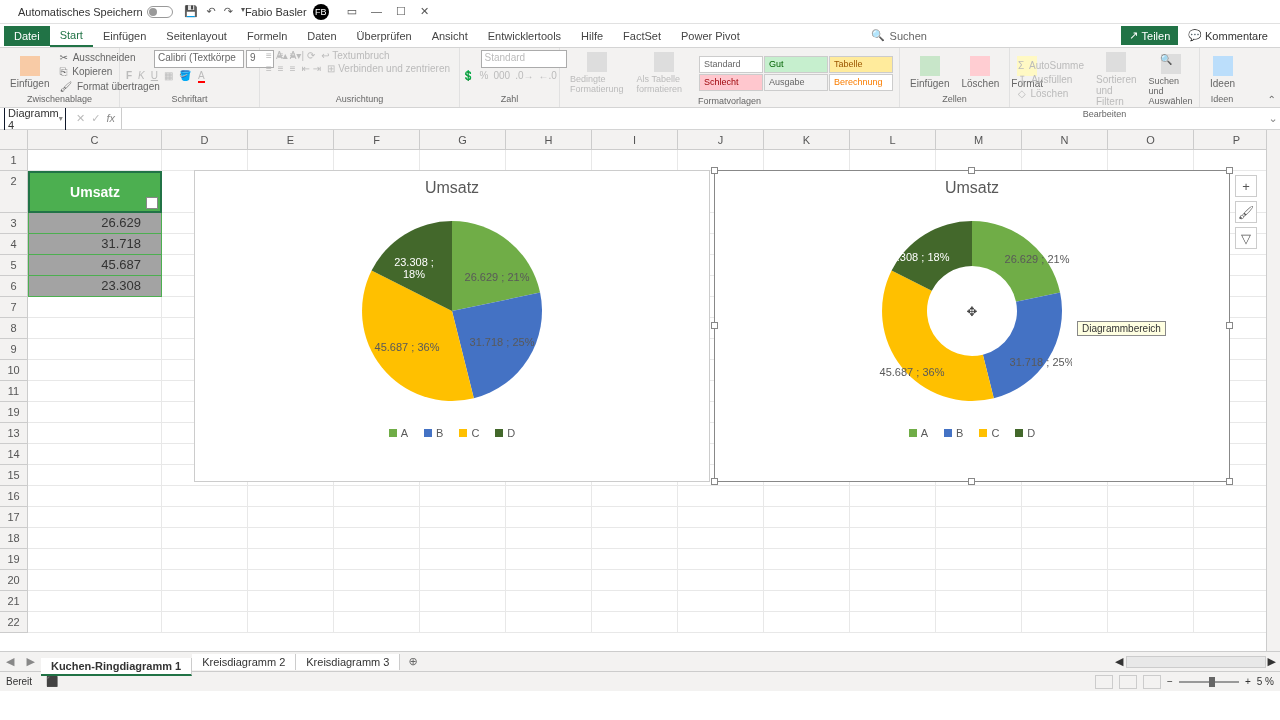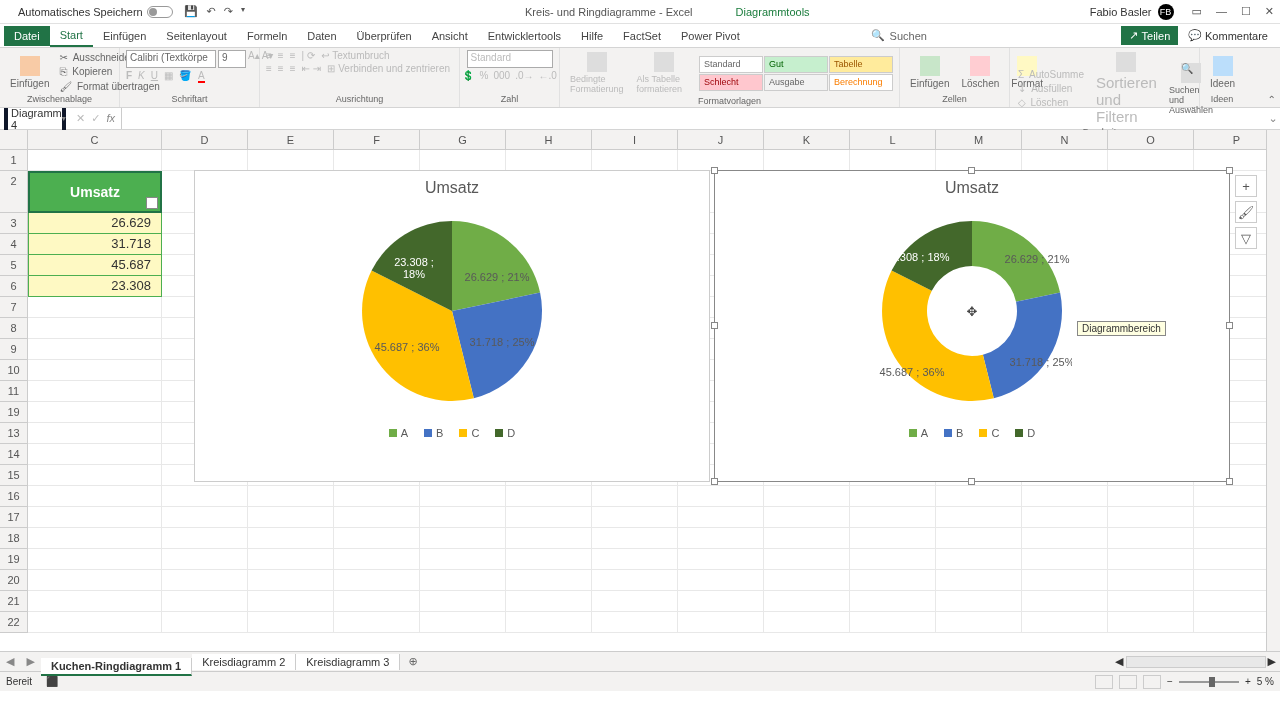--- a/index.html
+++ b/index.html
@@ -32,34 +32,34 @@
 
 
 .ribbon-body { height: 60px; background: #f3f2f1; border-bottom: 1px solid #d4d4d4; display: flex; font-size: 10px; color: #666; position: relative; }
 .ribbon-group { border-right: 1px solid #e1e1e1; padding: 2px 6px; display: flex; flex-direction: column; height: 100%; }
 .ribbon-group .label { text-align: center; font-size: 9px; color: #666; margin-top: auto; padding-bottom: 1px; }
 .ribbon-group .content { display: flex; gap: 4px; flex: 1; align-items: center; }
 .ribbon-btn-large { display: flex; flex-direction: column; align-items: center; gap: 2px; padding: 2px 4px; font-size: 10px; }
 .ribbon-btn-large .icon { width: 20px; height: 20px; background: #ddd; }
 .ribbon-stack { display: flex; flex-direction: column; gap: 1px; font-size: 10px; }
 .ribbon-stack span { padding: 1px 2px; white-space: nowrap; }
-.font-combo { width: 90px; height: 18px; border: 1px solid #ababab; background: #fff; font-size: 10px; padding: 1px 3px; }
+.font-combo { width: 90px; height: 18px; border: 1px solid #ababab; background: #fff; font-size: 10px; padding: 1px 3px; margin-left: 28px; }
 .size-combo { width: 28px; height: 18px; border: 1px solid #ababab; background: #fff; font-size: 10px; padding: 1px 3px; }
 .style-cell { width: 64px; height: 17px; border: 1px solid #ccc; font-size: 9px; padding: 1px 4px; display: flex; align-items: center; }
 .style-normal { background: #fff; }
 .style-bad { background: #ffc7ce; color: #9c0006; }
 .style-good { background: #c6efce; color: #006100; }
 .style-neutral { background: #ffeb9c; color: #9c5700; }
 .style-output { background: #f2f2f2; }
 .style-calc { background: #fff; color: #fa7d00; }
 .ribbon-collapse { position: absolute; right: 4px; bottom: 2px; font-size: 10px; color: #666; }
 
 
 .formula-row { height: 22px; display: flex; align-items: center; border-bottom: 1px solid #d4d4d4; font-size: 11px; }
-.name-box { width: 62px; height: 18px; border: 4px solid #0f172a; margin: 0 4px; padding: 11px 3px; display: flex; align-items: center; }
+.name-box { width: 62px; height: 18px; border: 1px solid #0f172a; margin: 0 4px; padding: 11px 3px; display: flex; align-items: center; }
 .name-box .dd { margin-left: auto; color: #888; font-size: 8px; }
 .fx-btns { display: flex; gap: 6px; padding: 0 6px; color: #888; }
 .fx-bar { flex: 1; border-left: 1px solid #ccc; height: 100%; padding: 2px 6px; }
 .fx-expand { width: 14px; text-align: center; color: #888; }
 
 
 .grid-area { position: relative; height: 521px; overflow: hidden; }
 .col-headers { display: flex; height: 20px; background: #f3f2f1; }
 .corner { width: 28px; border-right: 1px solid #ccc; border-bottom: 1px solid #ccc; background: #f3f2f1; }
 .col-h { width: 86px; border-right: 1px solid #ccc; border-bottom: 1px solid #ccc; text-align: center; font-size: 11px; line-height: 20px; color: #555; }
@@ -70,21 +70,21 @@
 .row-h.tall { height: 42px; }
 .cells { position: relative; flex: 1; }
 .cell-row { display: flex; height: 21px; }
 .cell-row.tall { height: 42px; }
 .cell { width: 86px; height: 100%; border-right: 1px solid #e8e8e8; border-bottom: 1px solid #e8e8e8; }
 .cell.wide { width: 134px; }
 
 
 .c-header-cell { width: 134px; height: 42px; background: #4caf50; color: #fff; font-weight: bold; font-size: 14px; display: flex; align-items: center; justify-content: center; border: 2px solid #217346; position: relative; }
 .c-header-cell .filter { position: absolute; right: 2px; bottom: 2px; width: 12px; height: 12px; background: #fff; border: 1px solid #888; font-size: 7px; display: flex; align-items: center; justify-content: center; }
-.c-data-cell { width: 134px; height: 21px; border: 1px solid #4caf50; border-top: none; text-align: right; padding-right: 10px; font-size: 13px; line-height: 20px; background: #fef9c3; }
+.c-data-cell { width: 134px; height: 21px; border: 1px solid #4caf50; border-top: none; text-align: right; padding-right: 20px; font-size: 13px; line-height: 20px; background: #a3a3a3; }
 
 
 .chart-box { position: absolute; background: #fff; border: 1px solid #ccc; }
 .chart1 { left: 166px; top: 20px; width: 516px; height: 312px; }
 .chart2 { left: 686px; top: 20px; width: 516px; height: 312px; border: 1px solid #888; }
 .chart-title { text-align: center; font-size: 16px; color: #595959; padding: 8px 0 4px; }
 .chart-plot { position: relative; height: 220px; }
 .pie { position: absolute; left: 50%; top: 50%; transform: translate(-50%, -50%); }
 .legend { display: flex; justify-content: center; gap: 16px; font-size: 11px; color: #595959; padding: 6px 0; }
 .legend .item { display: flex; align-items: center; gap: 4px; }
@@ -118,24 +118,20 @@
 <div class="titlebar">
   <div class="autosave">
     <span>Automatisches Speichern</span>
     <span class="toggle"></span>
   </div>
   <div class="qat">
     <span>💾</span>
     <span>↶</span>
     <span>↷</span>
     <span style="font-size:8px;">▾</span>
-  </div>
-  <div class="center">
-    <span>Kreis- und Ringdiagramme  -  Excel</span>
-    <span class="tooltitle">Diagrammtools</span>
   </div>
   <div class="user">
     <span>Fabio Basler</span>
     <span class="avatar">FB</span>
   </div>
   <div class="winctrl">
     <span>▭</span>
     <span>—</span>
     <span>☐</span>
     <span>✕</span>
@@ -283,21 +279,21 @@
   </div>
   <div class="ribbon-group" style="width:190px;">
     <div class="content">
       <div class="ribbon-stack disabled">
         <span>Σ <span>AutoSumme</span></span>
         <span>↧ <span>Ausfüllen</span></span>
         <span>◇ <span>Löschen</span></span>
       </div>
       <div class="ribbon-btn-large disabled">
           <div class="icon"></div>
-          <span style="font-size:15px;">Sortieren und Filtern</span>
+          <span style="font-size:10px;">Sortieren und Filtern</span>
         </div>
       <div class="ribbon-btn-large">
           <div class="icon">🔍</div>
           <span style="font-size:9px;">Suchen und Auswählen</span>
         </div>
     </div>
     <div class="label">Bearbeiten</div>
   </div>
   <div class="ribbon-group" style="width:44px; border-right:none;">
     <div class="content">

